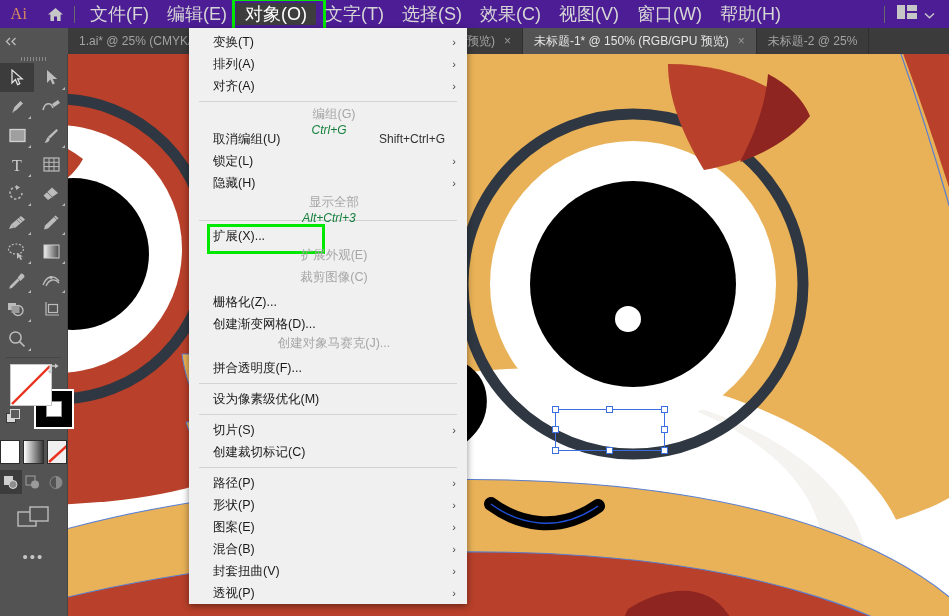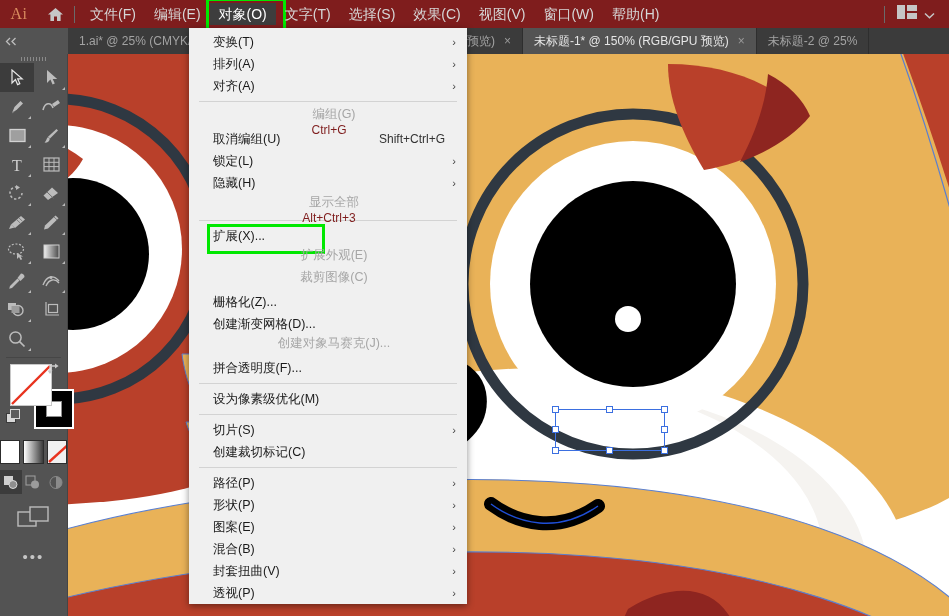--- a/index.html
+++ b/index.html
@@ -7,33 +7,33 @@
     width: 949px; height: 616px;
     overflow: hidden;
     background: #535353;
     font-family: "Liberation Sans", "DejaVu Sans", sans-serif;
   }
   #app { position: relative; width: 949px; height: 616px; overflow: hidden; }
 
   
   .menubar {
     position: absolute; left: 0; top: 0; width: 949px; height: 28px;
-    background: #7f1d1d; display: flex; align-items: center;
+    background: #4c1d95; display: flex; align-items: center;
   }
   .ai-logo {
     width: 38px; height: 28px; display: flex; align-items: center;
     justify-content: center; color: #d98b5f; font-size: 16px;
     font-family: "Liberation Serif", serif; letter-spacing: .5px;
   }
   .home-icon { width: 34px; height: 28px; display: flex; align-items: center; justify-content: center; }
   .mb-sep { width: 1px; height: 17px; background: #6a6a6a; margin: 0 6px 0 2px; }
   .menu-items { display: flex; align-items: center; height: 28px; }
   .menu-item {
     position: relative; height: 22px; line-height: 22px; padding: 0 9px;
-    color: #d6d6d6; font-size: 14px; white-space: nowrap; cursor: default;
+    color: #d6d6d6; font-size: 18px; white-space: nowrap; cursor: default;
   }
   .menu-item.active { background: #3d3d3d; color: #ffffff; }
   .menu-item.highlight-box::after {
     content: ""; position: absolute; left: -4px; top: -5px;
     width: calc(100% + 8px); height: 30px;
     border: 3px solid #00e800; pointer-events: none;
   }
   .ws-switch {
     margin-left: auto; display: flex; align-items: center; gap: 7px;
     padding-right: 14px; height: 28px;
@@ -144,21 +144,21 @@
     padding: 3px 0 0 0; z-index: 50;
   }
   .mrow {
     position: relative; display: flex; align-items: center;
     height: 22px; padding: 0 12px 0 24px; font-size: 12.5px; color: #1a1a1a;
     cursor: default; white-space: nowrap;
   }
   .mrow.disabled { color: #a6a6a6; flex-direction: column; }
   .mrow .lbl { flex: 1; }
   .mrow .accel { color: #333333; font-size: 12px; padding-right: 10px; }
-  .mrow.disabled .accel { color: #7f1d1d; }
+  .mrow.disabled .accel { color: #15803d; font-style: italic; }
   .mrow .arrow { position: absolute; right: 11px; color: #444; font-size: 11px; line-height: 1; }
   .msep { height: 1px; background: #d3d3d3; margin: 4px 10px; }
   .mrow.hl-box::after {
     content: ""; position: absolute; left: 18px; top: -1px;
     width: 112px; height: 24px; border: 3px solid #00e800; pointer-events: none;
   }
 </style>
 </head>
 <body>
 

